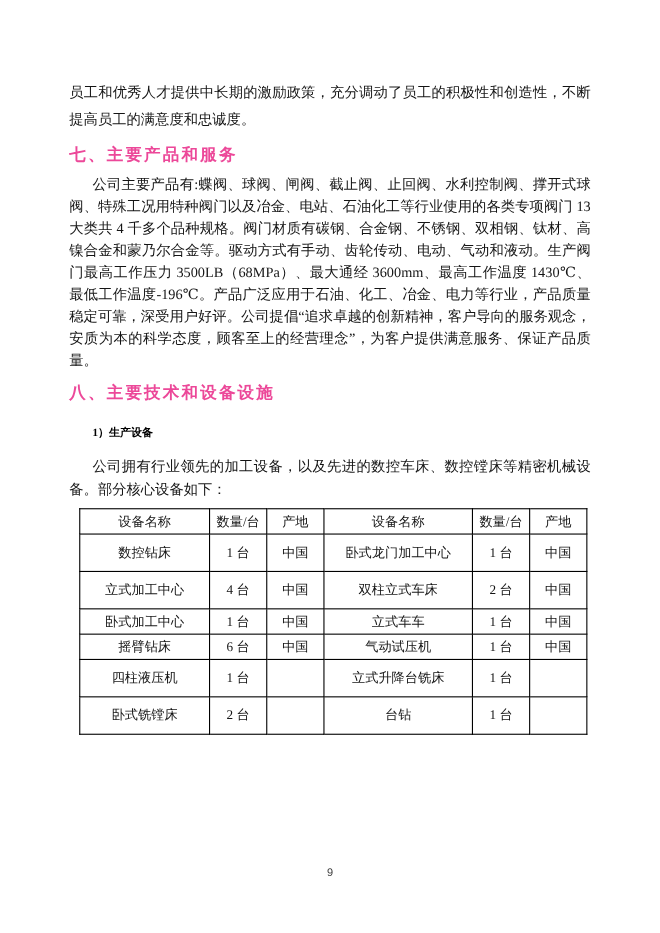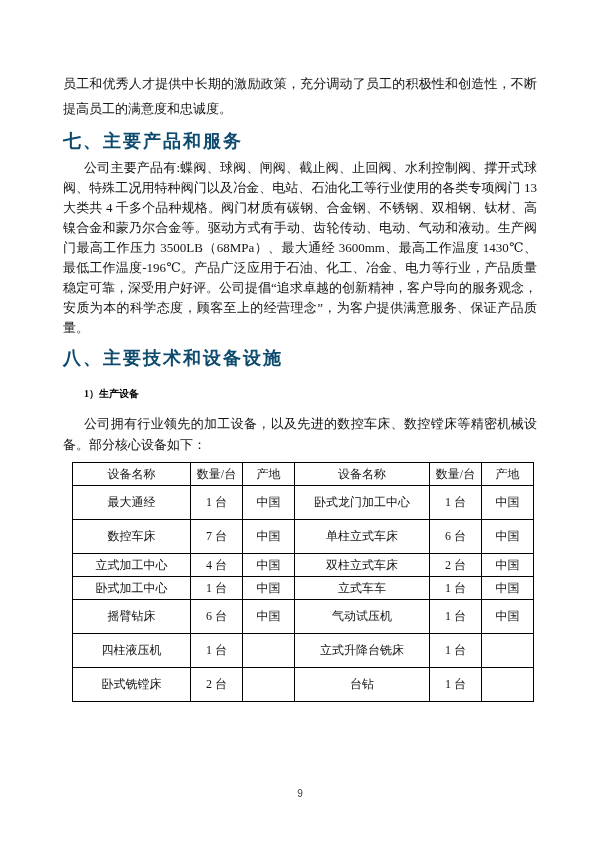--- a/index.html
+++ b/index.html
@@ -25,23 +25,23 @@
     text-align: justify;
     text-justify: inter-character;
   }
   .para.indent { text-indent: 21px; }
   .para-continuation { line-height: 25px; }
   .section7-body { line-height: 20px; margin-top: 5px; }
   .section8-body { line-height: 21px; margin-top: 6px; }
   .equip-intro    { line-height: 21px; margin-top: 10px; }
   .section-heading {
     font-family: "Liberation Sans", "DejaVu Sans", sans-serif;
-    font-size: 18px;
+    font-size: 15px;
     font-weight: bold;
-    color: #0c4a6e;
+    color: #ec4899;
     letter-spacing: 2px;
     margin: 8px 0 5px 0;
     line-height: 24px;
   }
   .sub-heading {
     font-size: 10px;
     font-weight: bold;
     color: #000;
     margin: 15px 0 0 21px;
     line-height: 18px;
@@ -111,33 +111,25 @@
           <th>设备名称</th>
           <th>数量/台</th>
           <th>产地</th>
           <th>设备名称</th>
           <th>数量/台</th>
           <th>产地</th>
         </tr>
     </thead>
     <tbody>
         <tr>
-          <td>最大通经</td>
+          <td>数控钻床</td>
           <td>1 台</td>
           <td>中国</td>
           <td>卧式龙门加工中心</td>
           <td>1 台</td>
-          <td>中国</td>
-        </tr>
-        <tr>
-          <td>数控车床</td>
-          <td>7 台</td>
-          <td>中国</td>
-          <td>单柱立式车床</td>
-          <td>6 台</td>
           <td>中国</td>
         </tr>
         <tr>
           <td>立式加工中心</td>
           <td>4 台</td>
           <td>中国</td>
           <td>双柱立式车床</td>
           <td>2 台</td>
           <td>中国</td>
         </tr>

